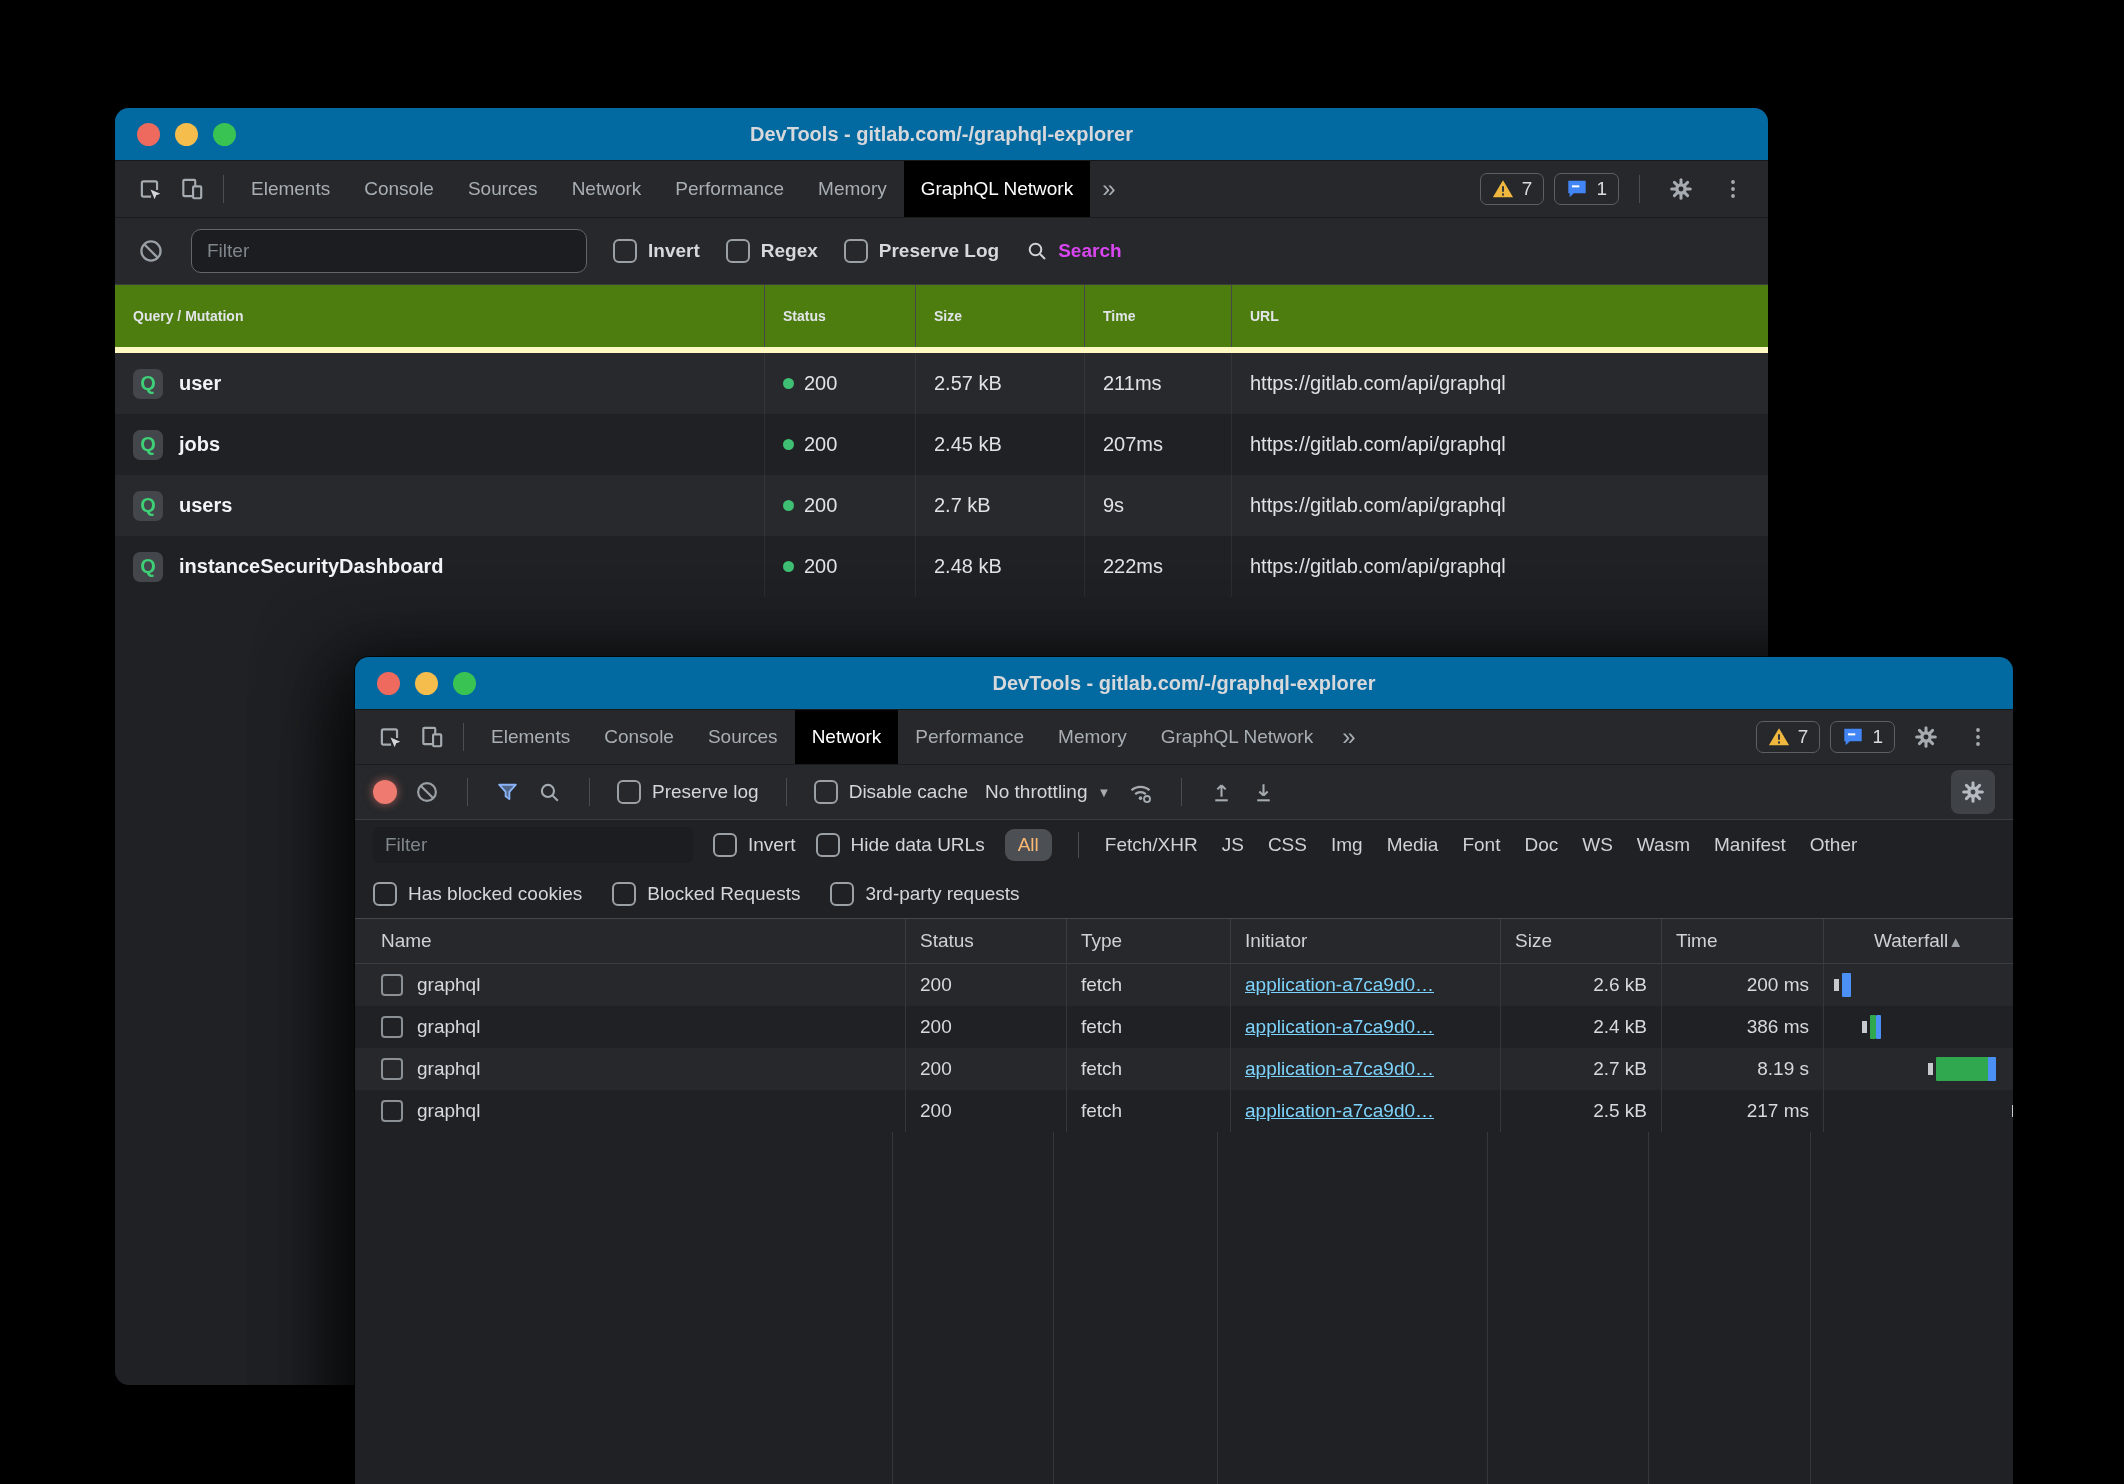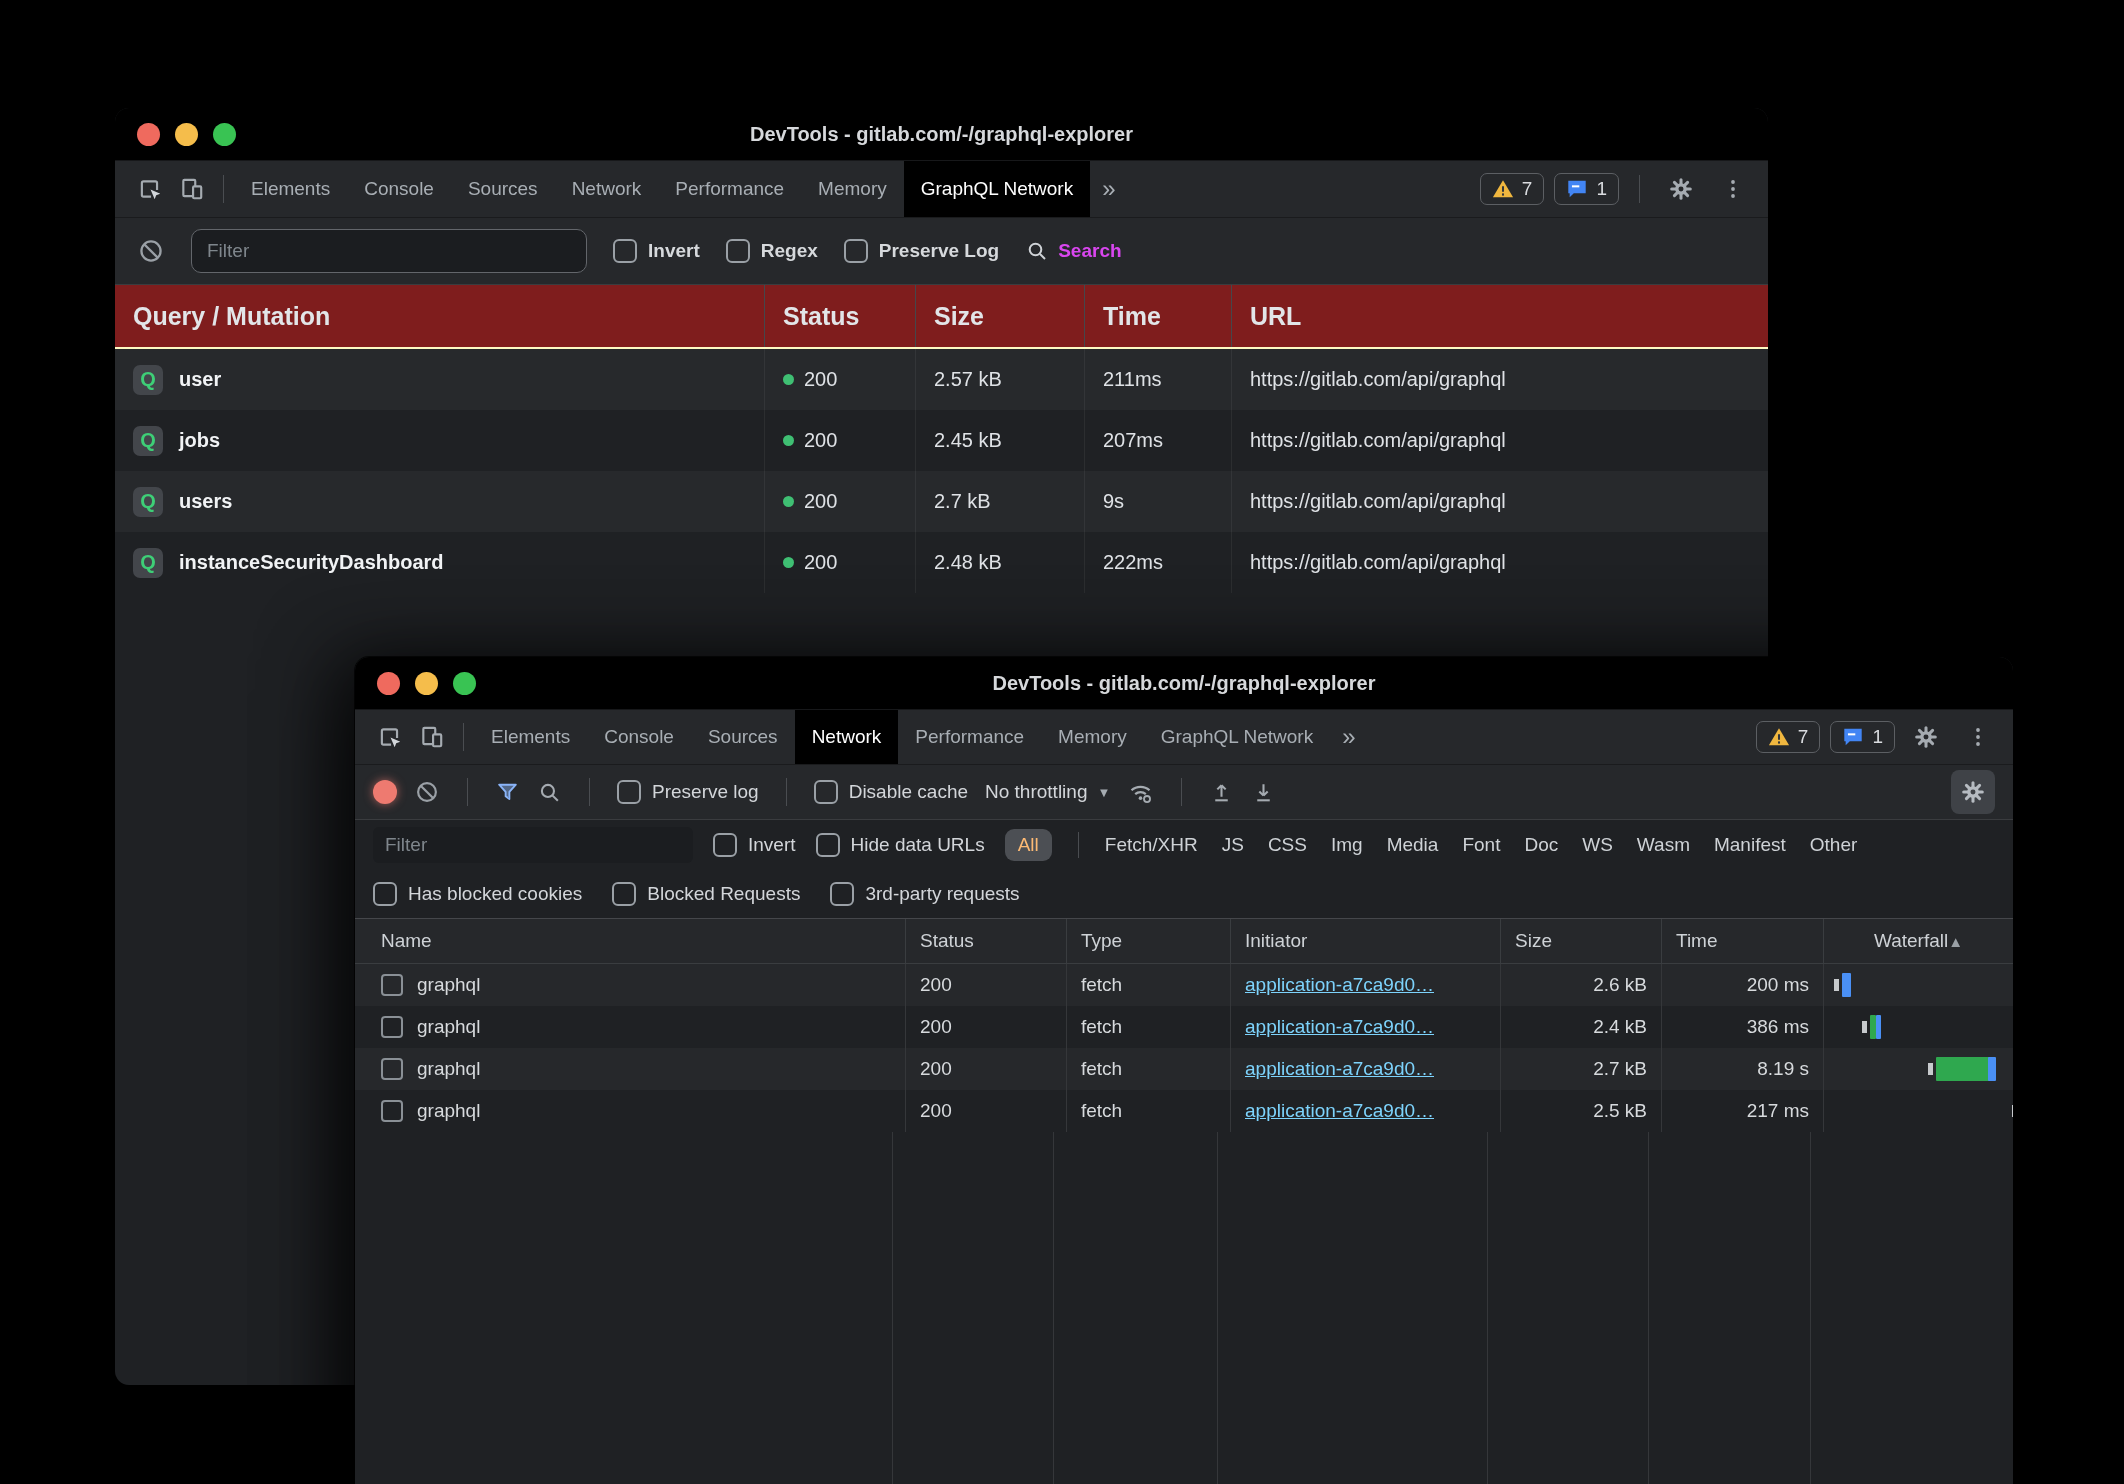--- a/index.html
+++ b/index.html
@@ -7,21 +7,21 @@
        font-family:"Liberation Sans","DejaVu Sans",sans-serif;
        -webkit-font-smoothing:antialiased;}
   .window{position:absolute;background:#1f2124;}
   #back-window{left:115px;top:108px;width:1653px;height:1277px;border-radius:14px;
 age:    box-shadow:0 0 0 1px rgba(0,0,0,.55),0 22px 70px rgba(0,0,0,.7);overflow:hidden;}
   #front-window{left:355px;top:657px;width:1658px;height:827px;border-radius:14px 14px 0 0;
     box-shadow:0 0 0 1px rgba(0,0,0,.7),-24px -8px 70px rgba(0,0,0,.55),0 30px 90px rgba(0,0,0,.8);
     overflow:hidden;z-index:10;}
 
   
-  .titlebar{height:52px;background:#000000;display:flex;align-items:center;justify-content:center;
+  .titlebar{height:52px;background:#0369a1;display:flex;align-items:center;justify-content:center;
     position:relative;border-bottom:1px solid #17181a;text-align:center;}
   .traffic{position:absolute;left:22px;top:0;height:100%;display:flex;align-items:center;gap:15px;}
   .light{width:23px;height:23px;border-radius:50%;}
   .light.red{background:#ef6a5e;}
   .light.yellow{background:#f5bd4b;}
   .light.green{background:#39c353;}
   .title{font-size:20px;font-weight:bold;color:#d6d8db;}
 
   
   .tabbar{background:#26282b;display:flex;align-items:center;padding:0 14px;
@@ -44,22 +44,22 @@
     padding:0 22px;border-bottom:1px solid #3a3c3f;}
   .filter-input{width:396px;height:44px;background:#1b1d20;border:1px solid #63666b;border-radius:10px;
     color:#dadce0;font-size:19px;padding:0 15px;outline:none;box-sizing:border-box;}
   .filter-input::placeholder{color:#7f868c;}
   .cb{display:flex;align-items:center;gap:11px;font-size:19px;color:#d6d9dc;white-space:nowrap;}
   .cb .box{width:20px;height:20px;border:2px solid #9aa0a6;border-radius:6px;flex:none;}
   .bold-label{font-weight:bold;}
   .search-group{display:flex;align-items:center;gap:9px;font-size:19px;color:#d946ef;font-weight:bold;}
 
   
-  .t-header{display:flex;height:62px;background:#7f1d1d;border-bottom:2px solid #fef9c3;
-    align-items:center;font-size:25px;font-weight:bold;color:#e2e5e8;}
+  .t-header{display:flex;height:62px;background:#4d7c0f;border-bottom:6px solid #fef9c3;
+    align-items:center;font-size:14px;font-weight:bold;color:#e2e5e8;}
   .t-hcell{box-sizing:border-box;padding:0 18px;height:100%;display:flex;align-items:center;border-left:1px solid #45474b;}
   .t-hcell:first-child{border-left:none;}
   .bc0{width:649px;}.bc1{width:151px;}.bc2{width:169px;}.bc3{width:147px;}.bc4{flex:1;}
   .t-row{display:flex;height:61px;align-items:center;font-size:20px;color:#dfe2e6;}
   .t-row.alt{background:#27292c;}
   .t-row:not(.alt){background:#1f2124;}
   .t-cell{box-sizing:border-box;padding:0 18px;height:100%;display:flex;align-items:center;
     border-left:1px solid rgba(255,255,255,.06);overflow:hidden;}
   .t-cell:first-child{border-left:none;}
   .q-badge{width:30px;height:30px;border-radius:7px;background:#43464b;color:#3ecf77;

